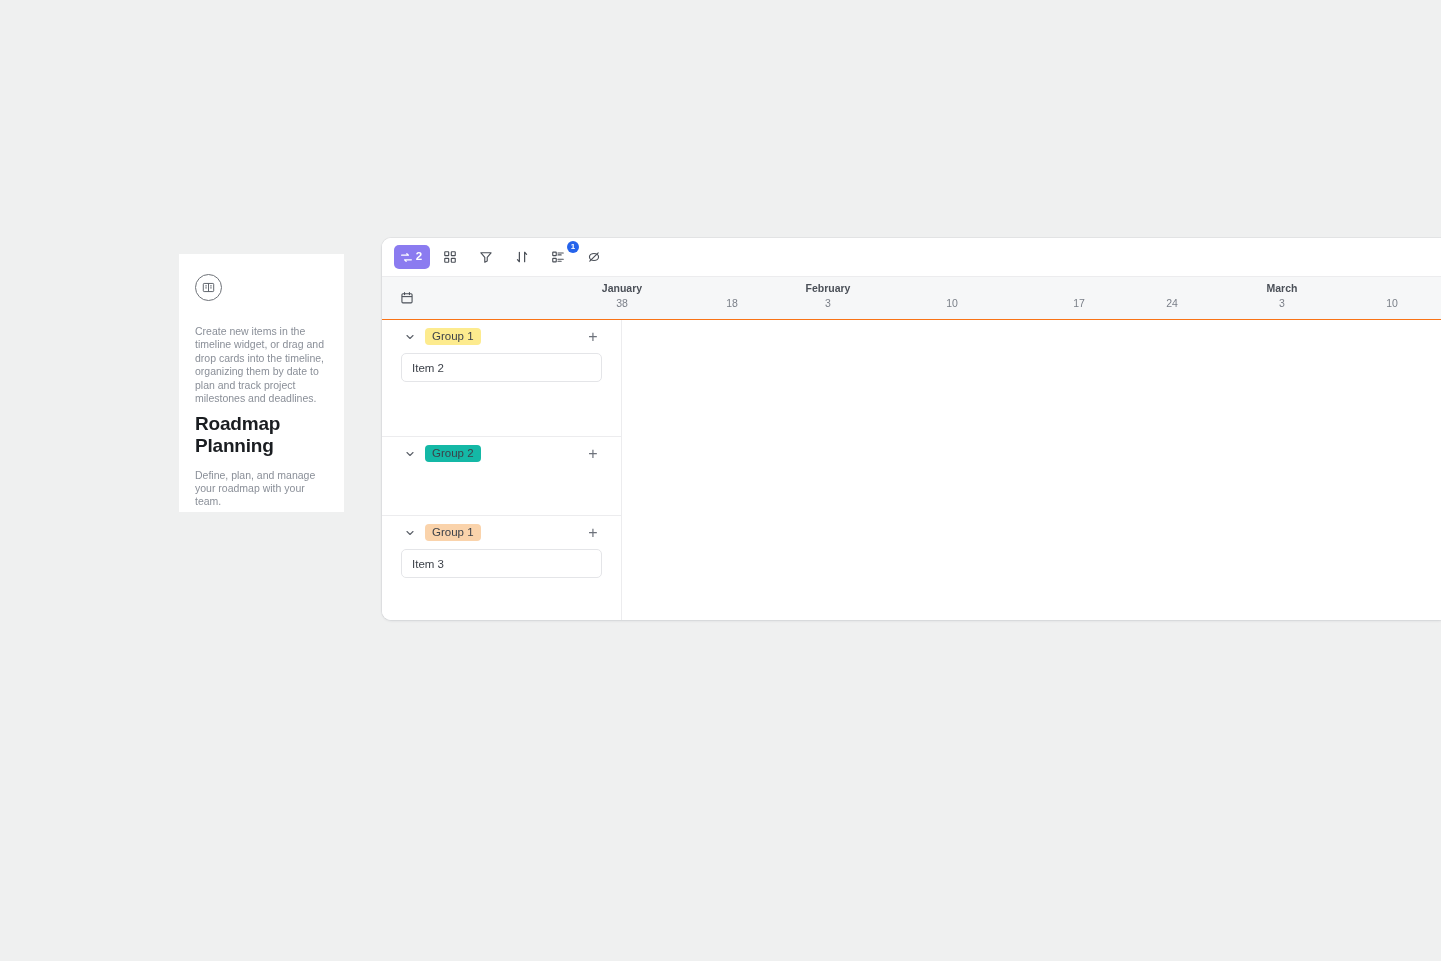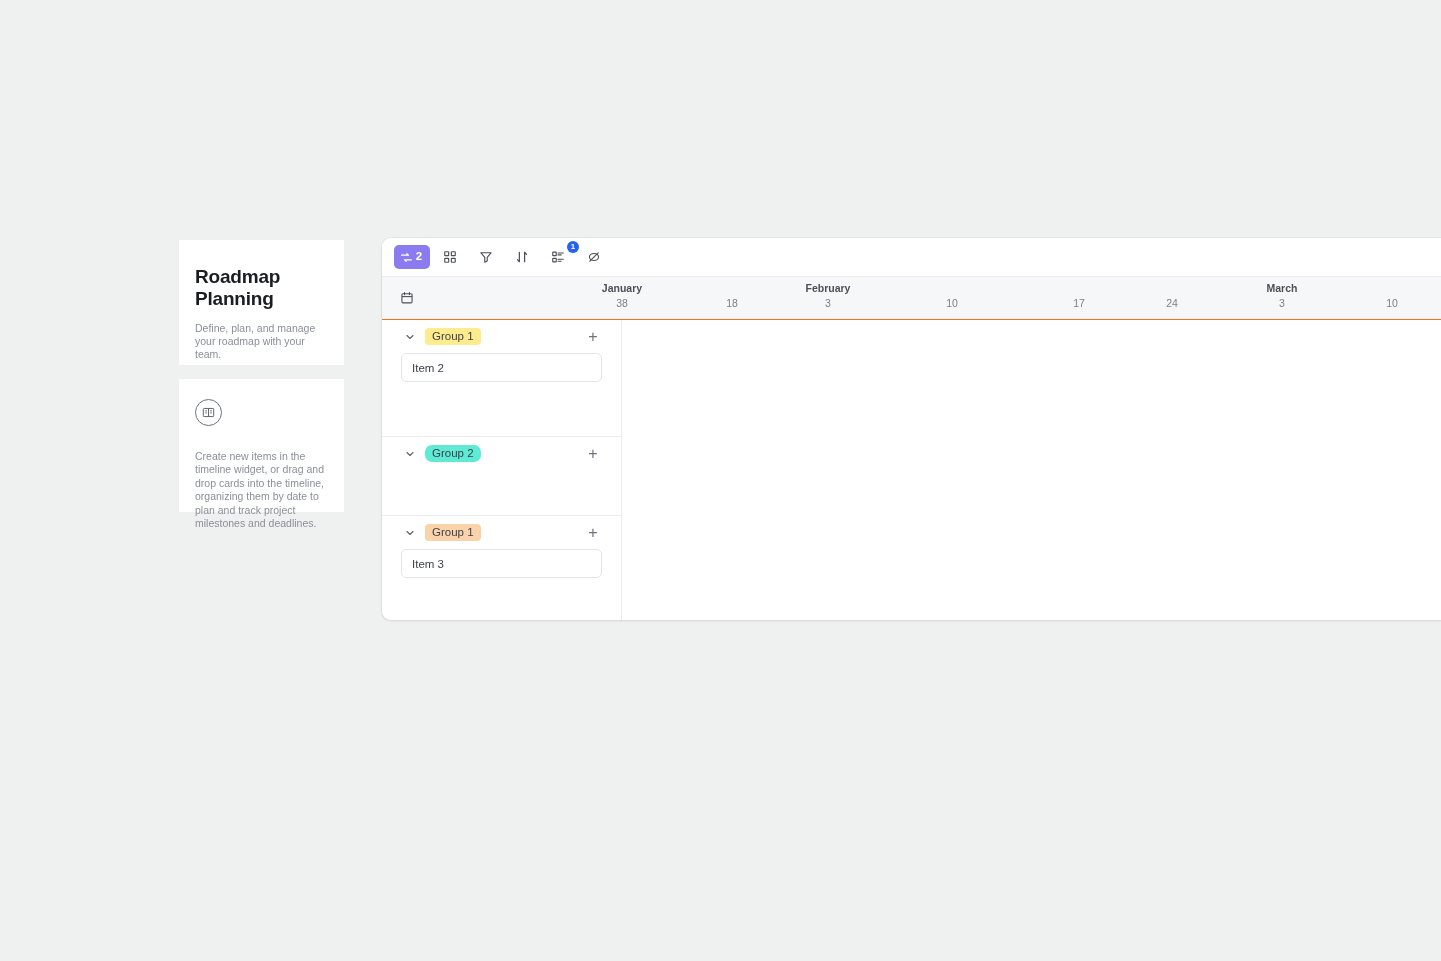--- a/index.html
+++ b/index.html
@@ -299,36 +299,36 @@
     height: 31px;
     border-radius: 4px;
     z-index: 3;
     cursor: pointer;
   }
 </style>
 </head>
 <body>
 
 <div id="sidebar">
-  <div class="side-card" id="card-title">
-    <div class="side-title">Roadmap Planning</div>
-    <div class="side-sub">Define, plan, and manage your roadmap with your team.</div>
-  </div>
   <div class="side-card" id="card-help">
     <div class="help-icon">
       <svg width="13" height="13" viewBox="0 0 16 16" fill="none" stroke="#5d626a" stroke-width="1.2">
         <rect x="1.6" y="3" width="12.8" height="10" rx="1"></rect>
         <line x1="8" y1="3" x2="8" y2="13"></line>
         <line x1="4" y1="6" x2="6" y2="6"></line>
         <line x1="4" y1="8.5" x2="6" y2="8.5"></line>
         <line x1="10" y1="6" x2="12" y2="6"></line>
         <line x1="10" y1="8.5" x2="12" y2="8.5"></line>
       </svg>
     </div>
     <div class="help-text">Create new items in the timeline widget, or drag and drop cards into the timeline, organizing them by date to plan and track project milestones and deadlines.</div>
+  </div>
+  <div class="side-card" id="card-title">
+    <div class="side-title">Roadmap Planning</div>
+    <div class="side-sub">Define, plan, and manage your roadmap with your team.</div>
   </div>
 </div>
 
 <div id="widget">
 
   <div id="toolbar">
     <div class="tb-btn active">
       <svg width="13" height="13" viewBox="0 0 16 16" fill="none" stroke="currentColor" stroke-width="1.5" stroke-linecap="round" stroke-linejoin="round">
         <path d="M2 5.2h8.4l-2-2"></path>
         <path d="M14 10.8H5.6l2 2"></path>
@@ -437,21 +437,21 @@
           </div>
           <div class="item-card">Item 2</div>
         </div>
         <div class="group-block" style="height: 79px;">
           <div class="group-head">
             <div class="chev">
               <svg width="12" height="12" viewBox="0 0 16 16" fill="none" stroke="currentColor" stroke-width="1.5" stroke-linecap="round" stroke-linejoin="round">
                 <path d="M4 6l4 4 4-4"></path>
               </svg>
             </div>
-            <span class="group-badge" style="background: #5eead4; border-radius: 7px;">Group 2</span>
+            <span class="group-badge" style="background: #14b8a6;">Group 2</span>
             <div class="grow"></div>
             <div class="plus">+</div>
           </div>
         </div>
         <div class="group-block" style="height: 79px;">
           <div class="group-head">
             <div class="chev">
               <svg width="12" height="12" viewBox="0 0 16 16" fill="none" stroke="currentColor" stroke-width="1.5" stroke-linecap="round" stroke-linejoin="round">
                 <path d="M4 6l4 4 4-4"></path>
               </svg>

